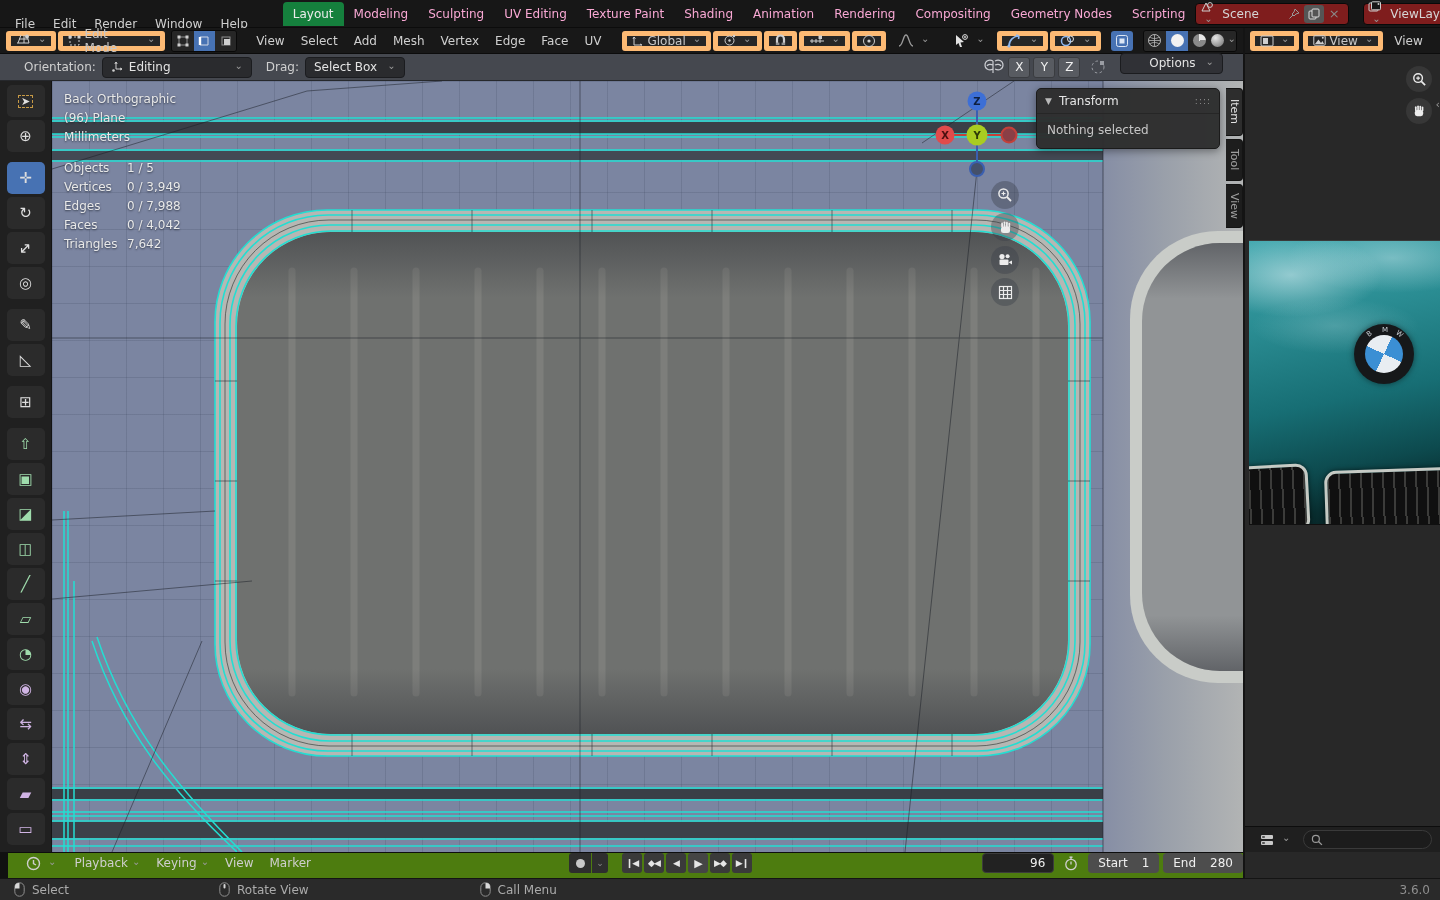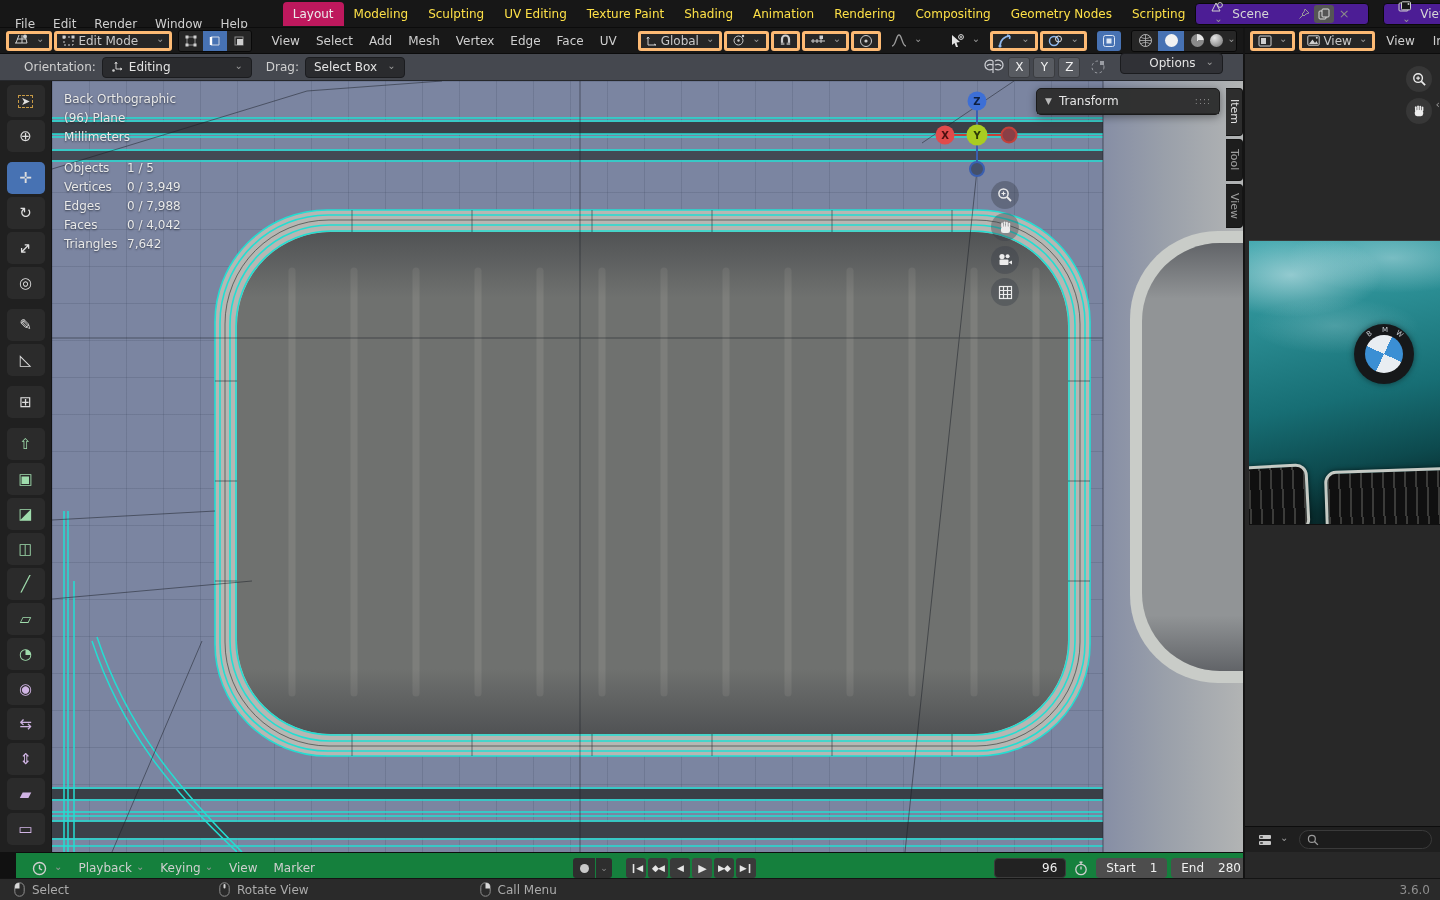--- a/index.html
+++ b/index.html
@@ -4,31 +4,31 @@
 <style>
   * { margin:0; padding:0; box-sizing:border-box; user-select:none; }
   html,body { width:1440px; height:900px; background:#111; overflow:hidden;
               font-family:"DejaVu Sans", sans-serif; font-size:12px; color:#c8c8c8; }
   .cv::after { content:"⌄"; font-size:10px; color:#9a9a9a; margin-left:4px; position:relative; top:-2px; }
 
   
   #topbar { position:absolute; left:0; top:0; width:1440px; height:28px; background:#171717; border-bottom:1px solid #0c0c0c; display:flex; align-items:center; padding:0 6px; }
   .menu-item { padding:4px 9px; color:#cfcfcf; border-radius:3px; cursor:default;margin-top:21px; }
   .ws-tabs { display:flex; margin-left:26px; }
-  .ws-tab { padding:5px 10px; color:#fde047; border-radius:4px 4px 0 0; white-space:nowrap; }
-  .ws-tab.active { background:#be185d; color:#ececec; }
-  .id-widget { display:flex; align-items:center; background:#4c1d95; border:1px solid #090909; border-radius:4px; height:22px; padding:0 14px; }
+  .ws-tab { padding:5px 10px; color:#f9a8d4; border-radius:4px 4px 0 0; white-space:nowrap; }
+  .ws-tab.active { background:#15803d; color:#ececec; }
+  .id-widget { display:flex; align-items:center; background:#7f1d1d; border:1px solid #090909; border-radius:4px; height:22px; padding:0 4px; }
   .id-widget .name { padding:0 8px; color:#d6d6d6; min-width:70px; }
   .id-btn { width:20px; height:18px; display:flex; align-items:center; justify-content:center; border-radius:3px; color:#9a9a9a; }
   .id-btn.sel { background:#555; color:#ddd; }
   .xg::after { content:"×"; color:#8a8a8a; font-size:13px; }
 
   
   #vp-header { position:absolute; left:0; top:28px; width:1243px; height:26px; background:#181818; border-bottom:1px solid #0c0c0c; display:flex; align-items:center; padding:0 6px; gap:2px; }
-  .hdr-btn { height:20px; display:flex; align-items:center; padding:0 5px; background:#262626; border:3px solid #fdba74; border-radius:3px; gap:3px; }
+  .hdr-btn { height:20px; display:flex; align-items:center; padding:0 5px; background:#262626; border:5px solid #fdba74; border-radius:3px; gap:3px; }
   .hdr-btn.noborder { background:transparent; border-color:transparent; }
   .mode-group { display:flex; border:1px solid #090909; border-radius:3px; overflow:hidden; margin-left:4px; }
   .mode-btn { width:24px; height:20px; display:flex; align-items:center; justify-content:center; background:#262626; }
   .mode-btn.active { background:#4772b3; }
   .vph-menu { padding:3px 7px; color:#cfcfcf; }
   .shade-group { display:flex; border:1px solid #090909; border-radius:3px; overflow:hidden; }
   .shade-btn { width:26px; height:20px; display:flex; align-items:center; justify-content:center; background:#262626; }
   .shade-btn.active { background:#4772b3; }
   .sph { width:13px; height:13px; border-radius:50%; }
 
@@ -87,21 +87,21 @@
   #tpanel .thead { display:flex; align-items:center; height:25px; padding:0 8px; color:#e4e4e4; border-bottom:1px solid #262626; }
   #tpanel .tchev { font-size:9px; color:#b9b9b9; margin-right:7px; }
   #tpanel .tdots { margin-left:auto; color:#8b8b8b; letter-spacing:1px; font-size:9px; }
   #tpanel .tbody { padding:9px 10px 11px; color:#c6c6c6; }
 
   
   .side-tab { position:absolute; left:1174px; width:17px; writing-mode:vertical-rl; display:flex; align-items:center; justify-content:center; color:#9e9e9e; background:#1d1d1d; border-radius:0 4px 4px 0; border:1px solid #141414; border-left:none; font-size:11px; }
   .side-tab.active { background:#2d2d2d; color:#e2e2e2; }
 
   
-  #timeline { position:absolute; left:16px; top:852px; width:1243px; height:26px; background:#15803d; border-top:1px solid #0d0d0d; display:flex; align-items:flex-end; padding:0 8px; }
+  #timeline { position:absolute; left:8px; top:852px; width:1243px; height:26px; background:#4d7c0f; border-top:1px solid #0d0d0d; display:flex; align-items:flex-start; padding:0 8px; }
   .tl-menu { padding:3px 8px; color:#cfcfcf; }
   .transport { display:flex; gap:2px; margin-left:14px; }
   .tr-btn { min-width:20px; height:20px; background:#3a3a3a; border-radius:3px; display:flex; align-items:center; justify-content:center; color:#e6e6e6; font-size:9px; padding:0 3px; letter-spacing:-1px; }
   .tr-btn.play { background:#454545; }
   .frame-field { width:72px; height:20px; background:#222; border:1px solid #3c3c3c; border-radius:4px; color:#efefef; display:flex; align-items:center; justify-content:flex-end; padding:0 8px; }
   .range-field { height:20px; background:#4d4d4d; border-radius:4px; color:#f0f0f0; display:flex; align-items:center; padding:0 10px; gap:14px; }
   .rec-btn { width:22px; height:20px; background:#2e2e2e; border-radius:3px 0 0 3px; display:flex; align-items:center; justify-content:center; }
   .rec-chev { width:16px; height:20px; background:#2e2e2e; border-radius:0 3px 3px 0; margin-left:1px; display:flex; align-items:center; justify-content:center; color:#888; font-size:9px; }
   .rec-dot { width:9px; height:9px; border-radius:50%; background:#c9c9c9; }
 
@@ -561,20 +561,21 @@
         <path d="M5.5 1.5v12 M9.5 1.5v12 M1.5 5.5h12 M1.5 9.5h12" stroke="#ececec" stroke-width="1.2"></path>
       </svg>
   </div>
 
   <div id="tpanel">
     <div class="thead">
       <span class="tchev">▼</span>
       <span>Transform</span>
       <span class="tdots">::::</span>
     </div>
+    <div class="tbody">Nothing selected</div>
   </div>
 
   <div class="side-tab active" style="top:7px; height:48px;">Item</div>
   <div class="side-tab" style="top:58px; height:42px;">Tool</div>
   <div class="side-tab" style="top:103px; height:44px;">View</div>
 </div>
 
 <div id="timeline">
   <span class="hdr-btn cv noborder">
     <svg class="ic" width="15" height="15" viewBox="0 0 15 15">

